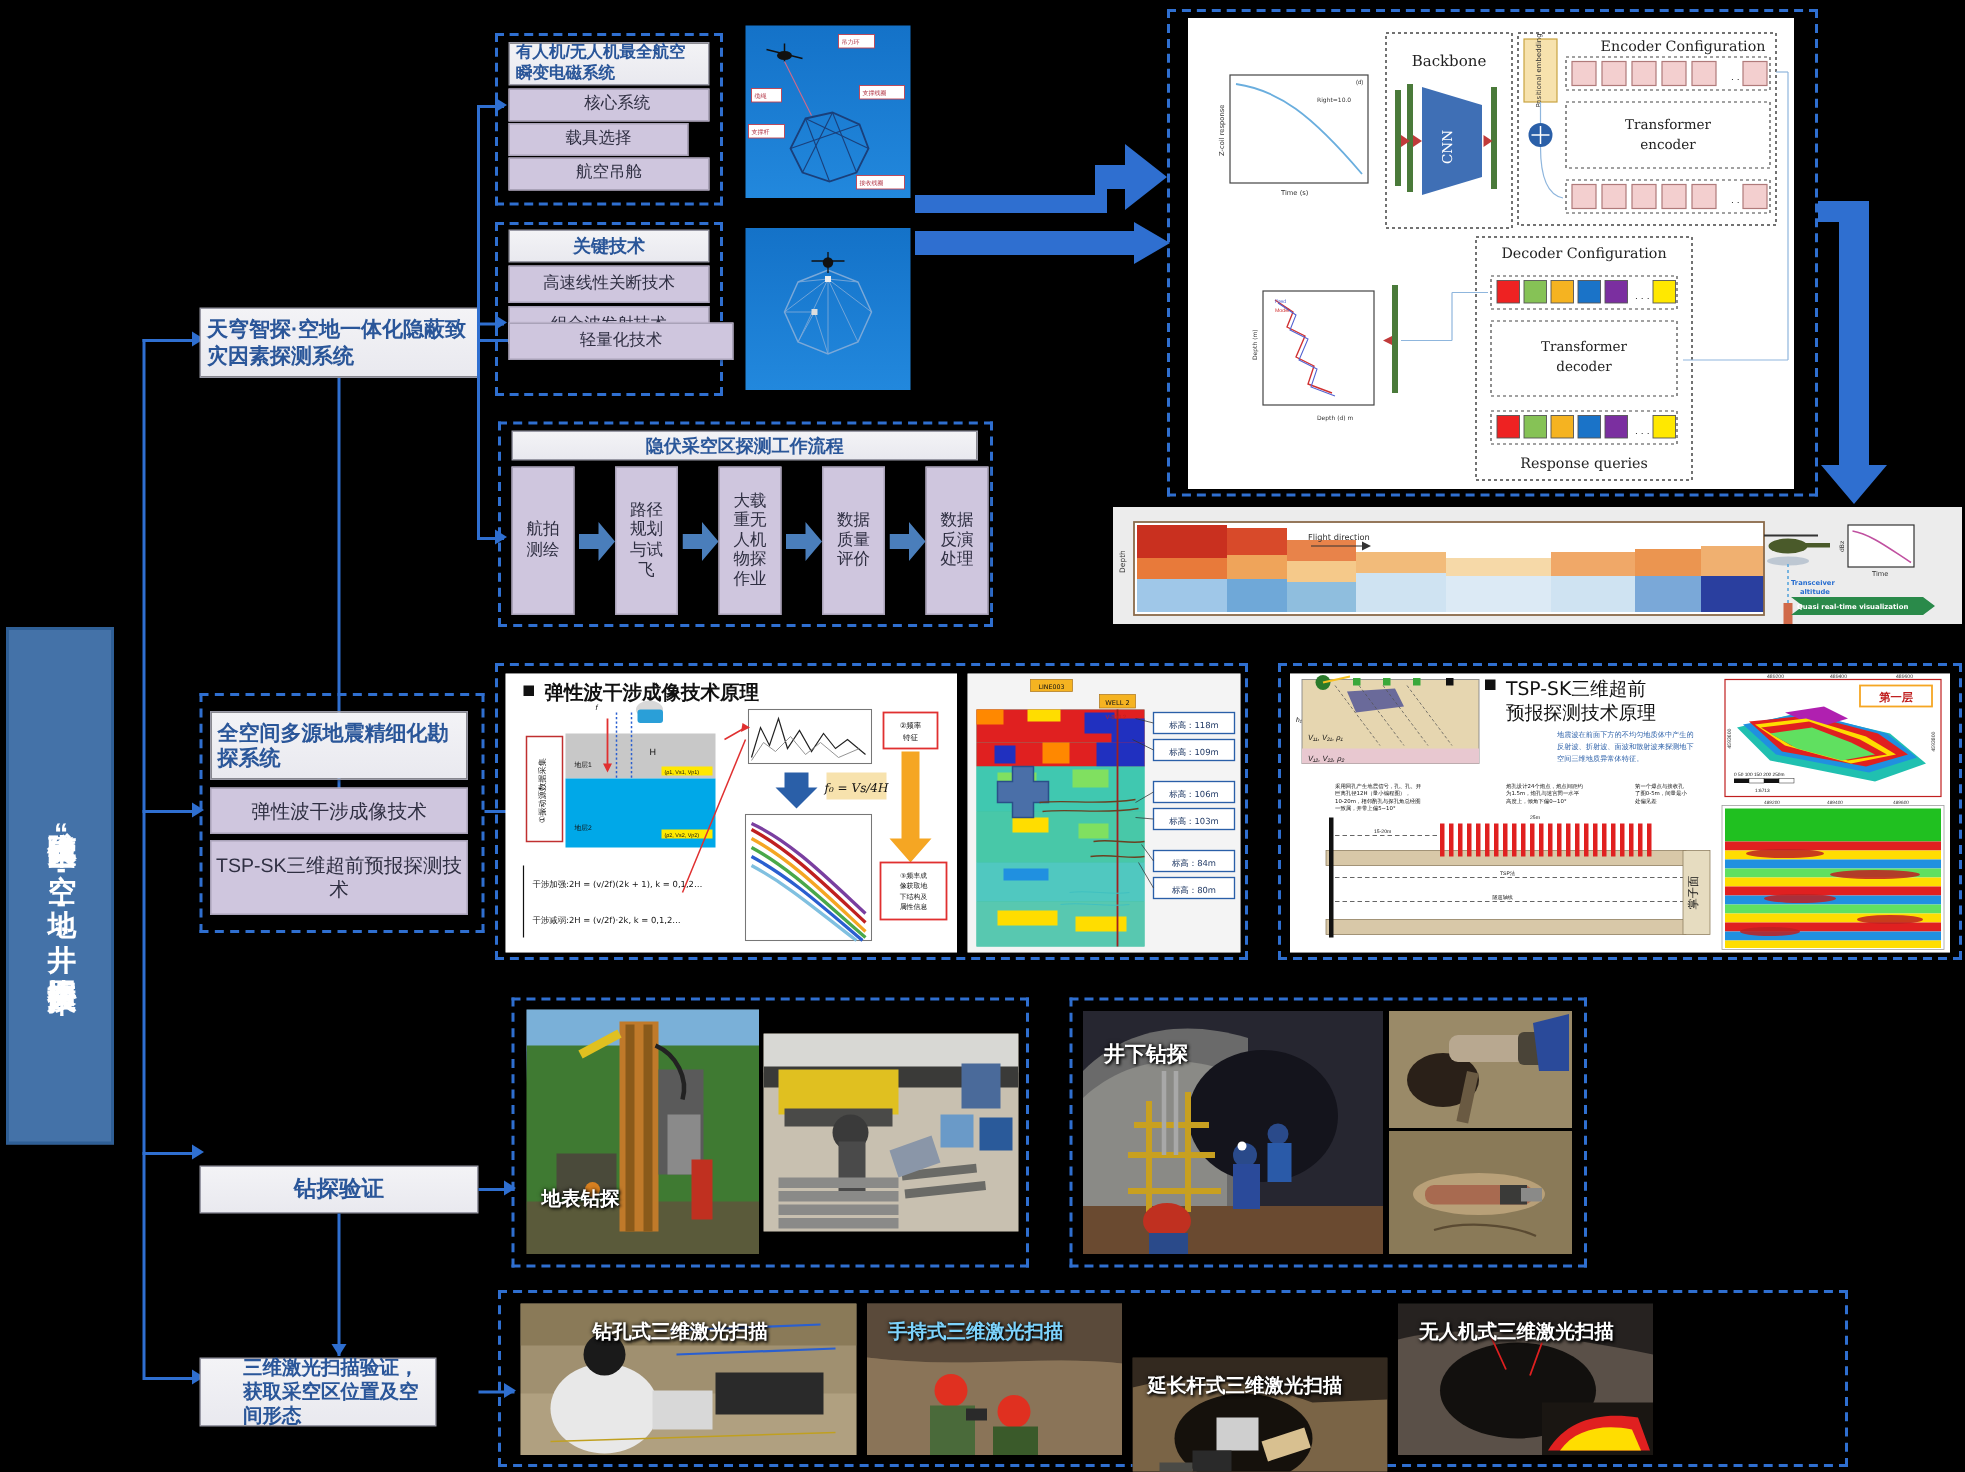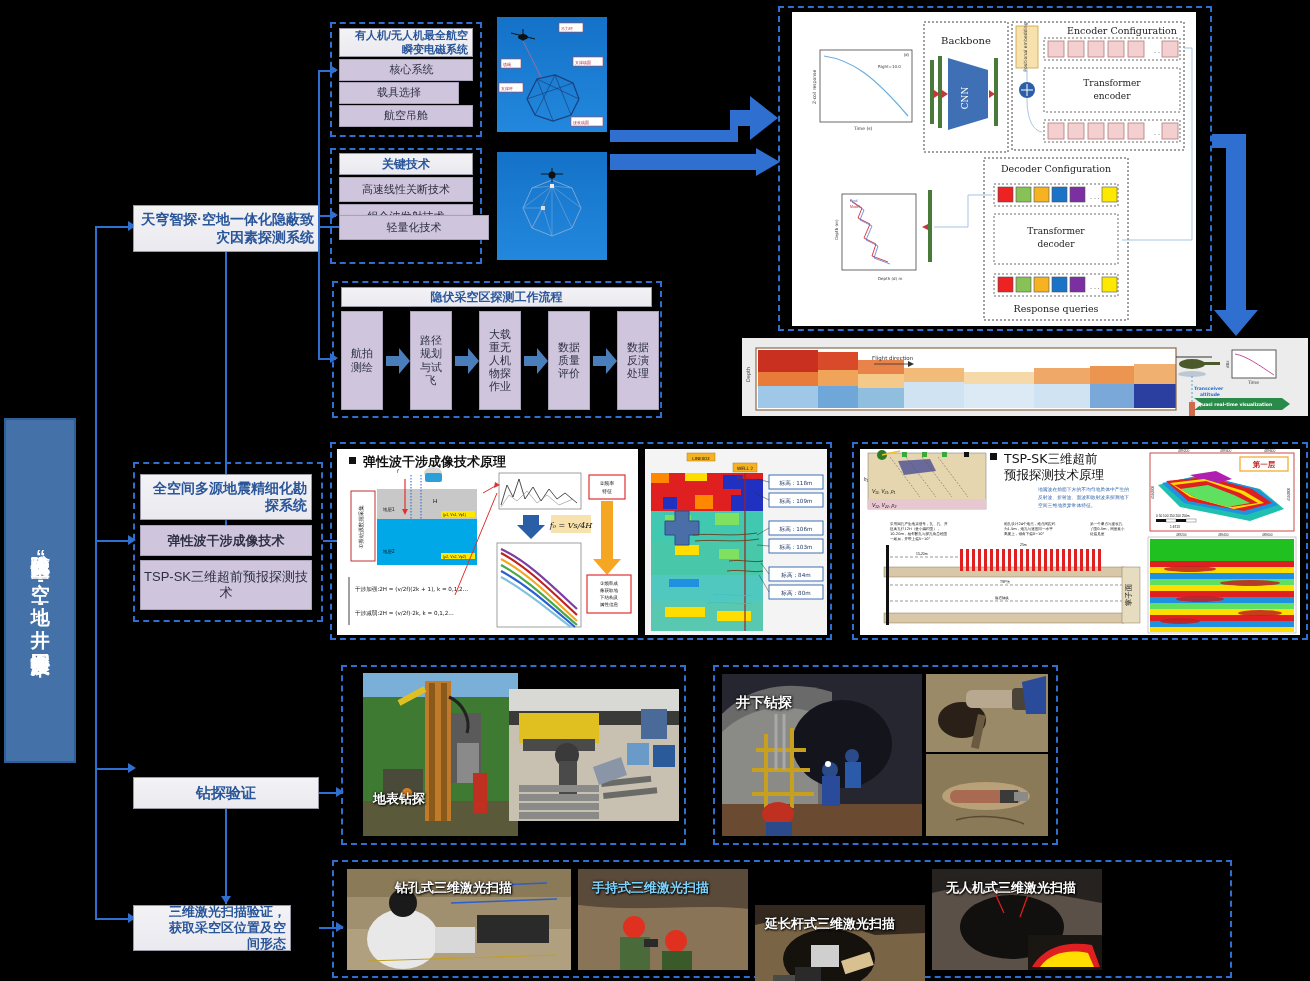--- a/index.html
+++ b/index.html
@@ -23,21 +23,21 @@
     font-size:19px; font-weight:bold; color:#fff;
     line-height:1.08; letter-spacing:1px;
     text-align:center; white-space:normal; max-height:330px;
   }
 
   
   .pbox {
     background:linear-gradient(#f3f3f6,#e9e9ef);
     border:1px solid #9a9aa6;
     display:flex; align-items:center; justify-content:center;
-    text-align:right; font-weight:bold; color:#2a5699;
+    text-align:left; font-weight:bold; color:#2a5699;
     line-height:1.22; padding:2px 4px;
     box-shadow:1px 1px 2px rgba(0,0,0,.35);
   }
   .lbox {
     background:#cfc6de; border:1px solid #a9a2b8;
     display:flex; align-items:center; justify-content:center;
     text-align:center; color:#2f2f42; line-height:1.2; padding:2px 3px;
     box-shadow:1px 1px 2px rgba(0,0,0,.3);
   }
 
@@ -413,21 +413,21 @@
     <g>
       <rect x="489" y="44" width="0" height="0"></rect>
     </g>
   </svg>
 </div>
 
 <div class="abs dashbox" style="left:133px;top:462px;width:190px;height:160px;"></div>
 <div class="abs pbox" style="left:140px;top:474px;width:172px;height:46px;font-size:14px;">
   <span>全空间多源地震精细化勘探系统</span>
 </div>
-<div class="abs lbox" style="left:140px;top:525px;width:172px;height:31px;font-size:13px;font-weight:bold;">
+<div class="abs lbox" style="left:140px;top:525px;width:172px;height:31px;font-size:13px;">
   <span>弹性波干涉成像技术</span>
 </div>
 <div class="abs lbox" style="left:140px;top:560px;width:172px;height:50px;font-size:13px;">
   <span>TSP-SK三维超前预报探测技术</span>
 </div>
 <div class="abs ln lnh" style="left:323px;top:540px;width:22px;height:2px;"></div>
 <div class="abs arw arw-r" style="left:338px;top:535px;"></div>
 
 <div class="abs dashbox" style="left:330px;top:442px;width:502px;height:198px;"></div>
 <div class="fig whitepanel" style="left:337px;top:449px;width:301px;height:186px;">
@@ -708,21 +708,21 @@
 
 <div class="abs pbox" style="left:133px;top:777px;width:186px;height:32px;font-size:15px;">
   <span>钻探验证</span>
 </div>
 <div class="abs ln lnh" style="left:319px;top:792px;width:24px;height:2px;"></div>
 <div class="abs arw arw-r" style="left:336px;top:787px;"></div>
 <div class="abs ln lnv" style="left:225px;top:809px;width:2px;height:95px;"></div>
 <div class="abs arw arw-d" style="left:221px;top:896px;"></div>
 
 <div class="abs dashbox" style="left:341px;top:665px;width:345px;height:180px;"></div>
-<div class="fig" style="left:351px;top:673px;width:155px;height:163px;background:linear-gradient(#7ab0d8 0%,#7ab0d8 18%,#3a6a2a 30%,#4a7a3a 70%,#6a5a3a 100%);margin-left:12px;">
+<div class="fig" style="left:351px;top:673px;width:155px;height:163px;background:linear-gradient(#7ab0d8 0%,#7ab0d8 18%,#3a6a2a 30%,#4a7a3a 70%,#6a5a3a 100%);">
   <svg width="155" height="163" viewBox="0 0 155 163">
     <rect width="155" height="28" fill="#7ab0d8"></rect>
     <rect y="24" width="155" height="110" fill="#3f7a32"></rect>
     <rect y="128" width="155" height="35" fill="#5a5a3a"></rect>
     <rect x="62" y="8" width="26" height="140" fill="#c07a2a"></rect>
     <rect x="66" y="10" width="6" height="138" fill="#8a5a1a"></rect>
     <rect x="78" y="10" width="6" height="138" fill="#8a5a1a"></rect>
     <rect x="88" y="40" width="30" height="70" fill="#5a5a5a"></rect>
     <path d="M36,30 L62,16" stroke="#e0c020" stroke-width="6" fill="none"></path>
     <rect x="20" y="96" width="40" height="30" fill="#4a4a3a"></rect>

